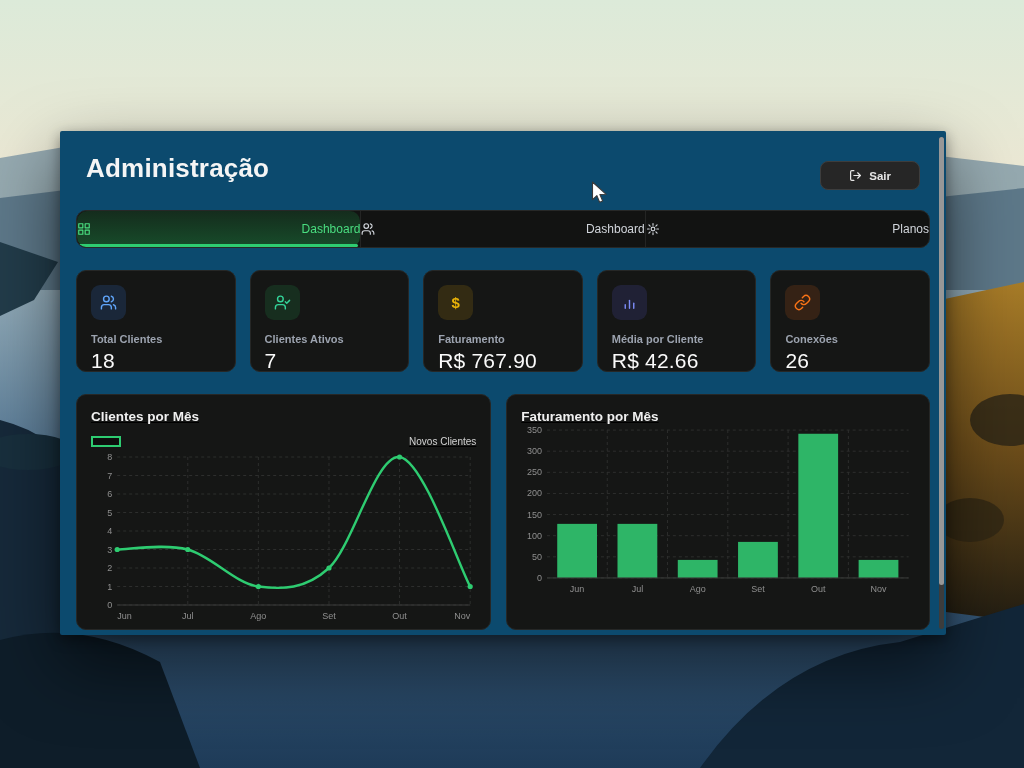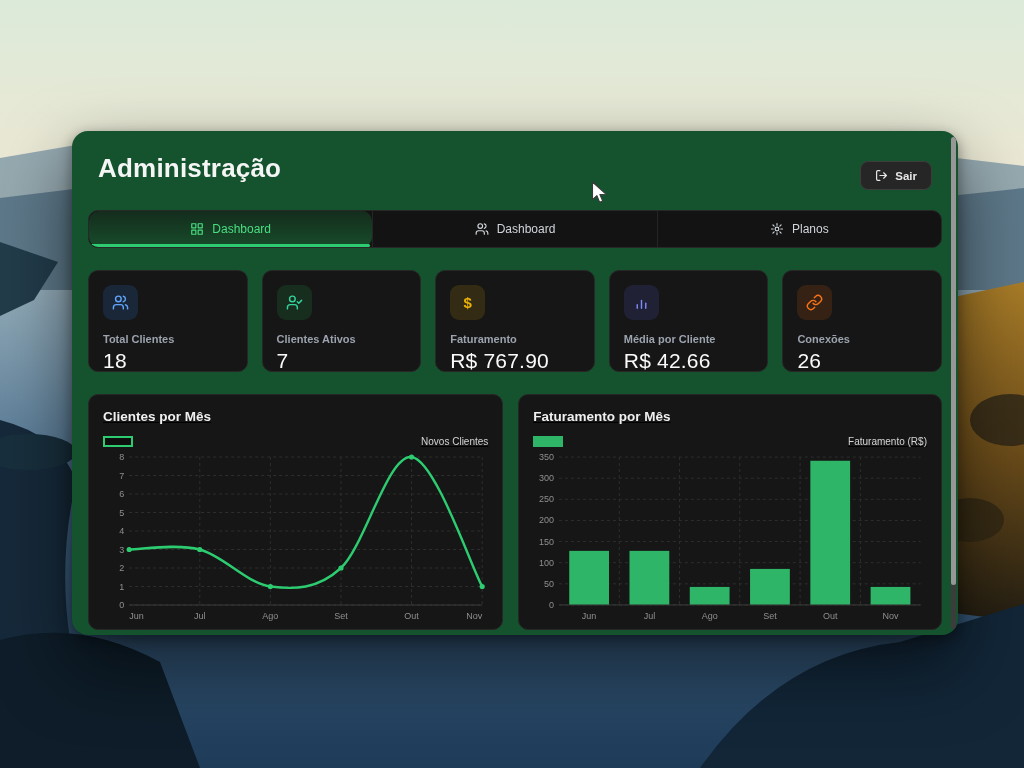--- a/index.html
+++ b/index.html
@@ -3,40 +3,40 @@
 <meta charset="utf-8">
 <style>
   html,body{margin:0;padding:0;}
   body{
     width:1024px;height:768px;overflow:hidden;position:relative;
     font-family:"Liberation Sans",sans-serif;background:#e8eddc;
   }
   .bg{position:absolute;left:0;top:0;}
   
   .window{
-    position:absolute;left:72px;top:131px;width:886px;height:504px;
-    background:#14532d;border-radius:16px;overflow:hidden;
+    position:absolute;left:60px;top:131px;width:886px;height:504px;
+    background:#0c4a6e;border-radius:2px;overflow:hidden;
     box-shadow:0 30px 70px rgba(0,0,0,.55), 0 4px 14px rgba(0,0,0,.4);
   }
   .win-header{display:flex;justify-content:space-between;align-items:flex-start;padding:22px 26px 0 26px;}
   .win-title{margin:0;font-size:26px;font-weight:700;color:#f5f5f5;letter-spacing:.2px;}
   .win-subtitle{margin:7px 0 0 0;font-size:12px;color:#9ca3af;}
   .logout{
     display:flex;align-items:center;gap:7px;margin-top:8px;
     background:#262626;color:#e5e5e5;border:1px solid #3d3d3d;border-radius:8px;
-    font-size:11.5px;font-weight:600;padding:7px 14px;cursor:pointer;font-family:inherit;
+    font-size:11.5px;font-weight:600;padding:7px 28px;cursor:pointer;font-family:inherit;
   }
   .logout svg{width:13px;height:13px;}
   
   .tabs{
     display:flex;margin:20px 16px 0 16px;height:36px;
     background:#121312;border:1px solid #272827;border-radius:10px;overflow:hidden;
   }
   .tab{
-    flex:1;display:flex;align-items:center;justify-content:center;gap:8px;
+    flex:1;display:flex;align-items:center;justify-content:space-between;gap:8px;
     font-size:12px;color:#d1d5db;cursor:pointer;position:relative;
   }
   .tab + .tab{border-left:1px solid #242524;}
   .tab svg{width:14px;height:14px;}
   .tab.active{
     background:linear-gradient(180deg, rgba(34,197,94,.14) 0%, rgba(34,197,94,.32) 100%);
     color:#4ade80;border-radius:10px;
   }
   .tab.active::after{
     content:"";position:absolute;left:2px;right:2px;bottom:0;height:3px;
@@ -250,24 +250,20 @@
           <circle cx="96.6" cy="98.5" r="2.6" fill="#2ecc71"></circle>
           <circle cx="167.2" cy="135.5" r="2.6" fill="#2ecc71"></circle>
           <circle cx="237.8" cy="117" r="2.6" fill="#2ecc71"></circle>
           <circle cx="308.4" cy="6" r="2.6" fill="#2ecc71"></circle>
           <circle cx="379" cy="135.5" r="2.6" fill="#2ecc71"></circle>
           <line x1="26" y1="154" x2="379" y2="154" stroke="#3a3b3a" stroke-width="1"></line>
         </svg>
     </div>
     <div class="panel">
       <h3 class="panel-title">Faturamento por Mês</h3>
-      <div class="legend">
-        <span class="swatch sw-bar" style="background: rgb(46, 181, 103);"></span>
-        <span class="legend-label">Faturamento (R$)</span>
-      </div>
       <svg class="chart-svg" id="chart1" viewBox="0 0 394 172">
           <line x1="26" y1="154" x2="388" y2="154" stroke="#2d2e2d" stroke-width="1" stroke-dasharray="3,3"></line>
           <text x="21" y="157" text-anchor="end" class="tick">0</text>
           <line x1="26" y1="132.85714285714286" x2="388" y2="132.85714285714286" stroke="#2d2e2d" stroke-width="1" stroke-dasharray="3,3"></line>
           <text x="21" y="135.85714285714286" text-anchor="end" class="tick">50</text>
           <line x1="26" y1="111.71428571428572" x2="388" y2="111.71428571428572" stroke="#2d2e2d" stroke-width="1" stroke-dasharray="3,3"></line>
           <text x="21" y="114.71428571428572" text-anchor="end" class="tick">100</text>
           <line x1="26" y1="90.57142857142858" x2="388" y2="90.57142857142858" stroke="#2d2e2d" stroke-width="1" stroke-dasharray="3,3"></line>
           <text x="21" y="93.57142857142858" text-anchor="end" class="tick">150</text>
           <line x1="26" y1="69.42857142857143" x2="388" y2="69.42857142857143" stroke="#2d2e2d" stroke-width="1" stroke-dasharray="3,3"></line>

